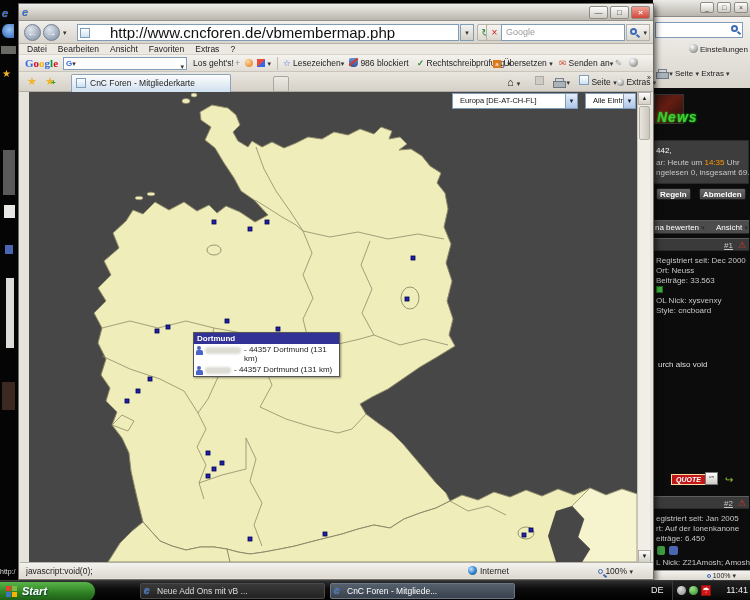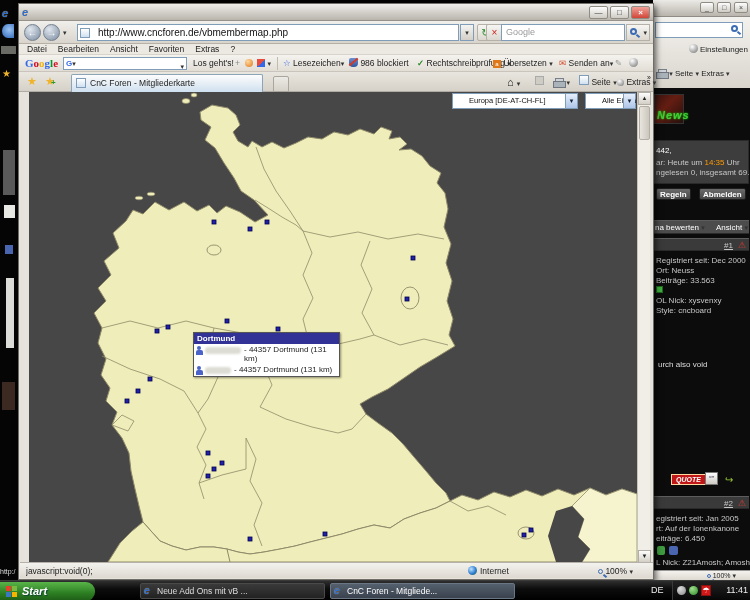--- a/index.html
+++ b/index.html
@@ -30,21 +30,21 @@
   .orange { color:#ff9a00; }
   .darkbtn { position:absolute; height:12px; background:linear-gradient(#6b6b6b,#464646);
     border:1px solid #1e1e1e; color:#fff; font-size:8px; font-weight:bold; text-align:center;
     line-height:11px; border-radius:2px; padding:0 3px; white-space:nowrap; }
   .strip { position:absolute; background:#4c4c4c; border-top:1px solid #5d5d5d; border-bottom:1px solid #2a2a2a; }
   .warn { color:#e03a2f; font-size:9px; }
   .quotebtn { position:absolute; background:#c01818; border:1px solid #ffd9a0;
     color:#fff; font-size:7px; font-weight:bold; font-style:italic; padding:1px 4px; }
   .newsimg { position:absolute; background:linear-gradient(135deg,#3a1410,#651d12 40%,#24100c);
     border:1px solid #333; }
-  .newstxt { color:#47c93c; font-weight:bold; font-size:11px; text-shadow:0 0 2px #0f0;
+  .newstxt { color:#47c93c; font-weight:bold; font-size:14px; text-shadow:0 0 2px #0f0;
     font-style:italic; letter-spacing:1px; }
 
   
   .iewin { left:18px; top:3px; width:636px; height:577px;
     background:#e6e3dc; border:1px solid #6f6d66; box-shadow:2px 3px 6px rgba(0,0,0,.6); }
   .titlebar { left:0; top:0; width:100%; height:17px;
     background:linear-gradient(#efedea,#b9b5ad); border-bottom:1px solid #979289;
     display:flex; align-items:center; padding:0 3px; }
   .title-text { font-size:10px; font-weight:bold; color:#1c1c1c; margin-left:4px; }
   .ie-e { color:#2a6fd6; font-weight:bold; font-style:italic; font-size:11px;
@@ -54,22 +54,22 @@
     background:linear-gradient(#fdfdfd,#cfccc4); font-size:8px; line-height:11px;
     text-align:center; color:#333; }
   .wbtn.close { background:linear-gradient(#f2a198,#cf4638); color:#fff; font-weight:bold; }
 
   .addrbar { left:0; top:17px; width:100%; height:23px;
     background:linear-gradient(#f1efeb,#d9d5cd); border-bottom:1px solid #b5b1a8; }
   .navcirc { position:absolute; top:3px; width:17px; height:17px; border-radius:50%;
     background:radial-gradient(circle at 35% 30%,#dfe6ee,#9aa7b8 70%,#6d7a8c);
     border:1px solid #74808f; color:#fff; font-size:10px; line-height:15px; text-align:center; }
   .urlbox { position:absolute; left:58px; top:3px; width:382px; height:17px; background:#fff;
-    border:1px solid #7f9db9; font-size:10px; line-height:15px; color:#111;
-    padding-left:20px; }
+    border:1px solid #7f9db9; font-size:15px; line-height:15px; color:#111;
+    padding-left:32px; }
   .favicon { position:absolute; left:2px; top:3px; width:10px; height:10px;
     background:linear-gradient(#fff,#cfe0f0); border:1px solid #7f9db9; }
   .urldrop { position:absolute; left:441px; top:3px; width:14px; height:17px;
     background:linear-gradient(#f4f3f0,#d4d0c8); border:1px solid #7f9db9;
     font-size:7px; text-align:center; line-height:16px; color:#333; }
   .tbtn { position:absolute; top:3px; width:17px; height:17px;
     background:linear-gradient(#f6f5f2,#dcd8d0); border:1px solid #b5b1a8; border-radius:2px;
     text-align:center; font-size:10px; line-height:15px; }
   .searchbox { position:absolute; left:482px; top:3px; width:124px; height:17px; background:#fff;
     border:1px solid #7f9db9; font-size:9px; line-height:15px; color:#9a9a9a; padding-left:4px; }
@@ -84,32 +84,32 @@
     border-bottom:1px solid #c9c5bc; font-size:8.5px; color:#222; }
   .gitem { position:absolute; top:0; height:17px; line-height:17px; white-space:nowrap; }
   .glogo { font-family:"Liberation Serif", serif; font-weight:bold; font-size:11px; }
   .gsearch { position:absolute; left:44px; top:2px; width:124px; height:13px; background:#fff;
     border:1px solid #7f9db9; font-size:8px; color:#1a57c9; line-height:12px; padding-left:2px; }
   .caret { font-size:7px; color:#333; }
   .gsep { position:absolute; top:2px; width:1px; height:13px; background:#c0bcb2; }
 
   .tabbar { left:0; top:68px; width:100%; height:20px; background:linear-gradient(#e9e6df,#d5d1c8);
     border-bottom:1px solid #b0aca3; }
-  .tab { position:absolute; left:52px; top:2px; width:192px; height:18px;
+  .tab { position:absolute; left:52px; top:2px; width:160px; height:18px;
     background:linear-gradient(#fdfdfd,#cfe0ef); border:1px solid #8ca4b8;
     border-bottom:none; border-radius:2px 2px 0 0; font-size:8.5px; line-height:17px;
     padding-left:18px; color:#222; }
   .tabstub { position:absolute; left:254px; top:4px; width:16px; height:16px;
     background:linear-gradient(#eceae5,#d6d2c9); border:1px solid #aaa69d; border-radius:2px 2px 0 0; }
   .citem { position:absolute; top:2px; height:16px; line-height:16px; font-size:8.5px;
     color:#222; white-space:nowrap; }
 
   .content { left:10px; top:88px; width:610px; height:471px; background:#474747; overflow:hidden; }
   .combo { position:absolute; height:16px; background:#fff; border:1px solid #7f9db9;
-    font-size:7.5px; line-height:14px; padding-left:16px; color:#111; }
+    font-size:7.5px; line-height:14px; padding-left:7px; color:#111; }
   .combo .arrow { position:absolute; right:0; top:0; width:12px; height:100%;
     background:linear-gradient(#e6eefb,#aec6e8); border-left:1px solid #7f9db9;
     text-align:center; font-size:6px; line-height:14px; color:#123; }
 
   .vscroll { right:3px; width:13px; top:88px; height:471px; background:#f0eee7; border-left:1px solid #c8c4bb; }
   .sbtn { position:absolute; left:0; width:13px; height:13px;
     background:linear-gradient(#fdfdfc,#d3cfc6); border:1px solid #b2aea5; text-align:center;
     font-size:6px; line-height:11px; color:#222; }
   .sthumb { position:absolute; left:1px; top:14px; width:11px; height:34px;
     background:linear-gradient(90deg,#e8e5de,#cbc7be); border:1px solid #b2aea5; border-radius:2px; }

